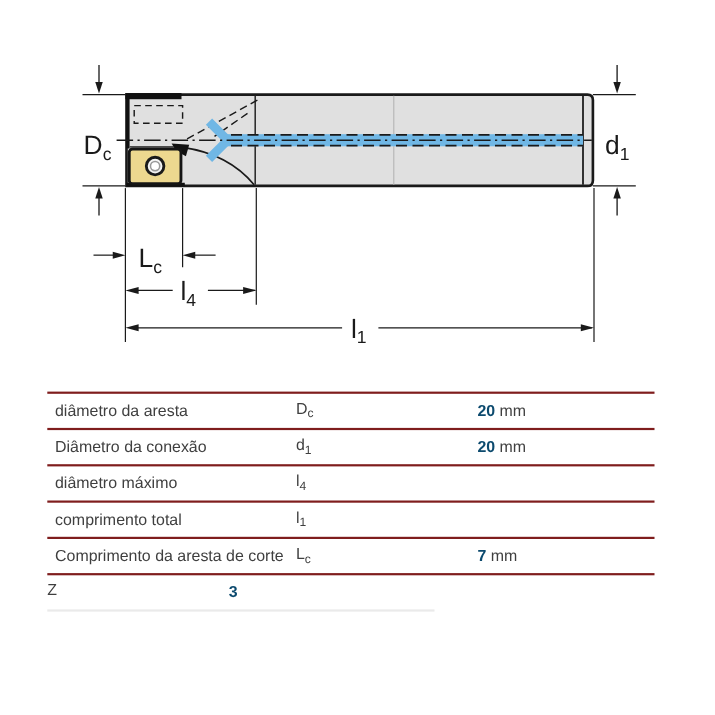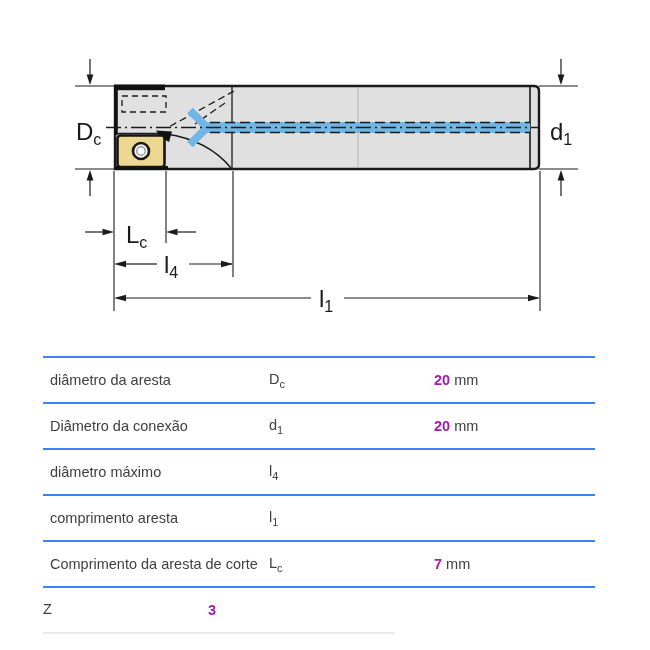--- a/index.html
+++ b/index.html
@@ -1,27 +1,27 @@
 <!DOCTYPE html>
 <html><head>
 <meta charset="utf-8">
 <style>
   html,body{margin:0;padding:0;background:#ffffff;}
   .canvas{position:relative;width:650px;height:650px;background:#ffffff;overflow:hidden;
           font-family:"Liberation Sans",sans-serif;}
   .diagram-wrap{position:absolute;left:0;top:0;width:650px;height:345px;}
   svg text{font-family:"Liberation Sans",sans-serif;}
   .spec-table{position:absolute;left:43px;top:356px;width:552px;color:#3f3f3f;font-size:14.5px;}
-  .spec-row{display:flex;align-items:center;height:46px;border-top:2px solid #3b82f6;box-sizing:border-box;}
+  .spec-row{display:flex;align-items:center;height:33px;border-top:2px solid #7f1d1d;box-sizing:border-box;}
   .cell{white-space:nowrap;}
   .cell.label{width:219px;padding-left:7px;}
   .cell.symbol{width:165px;}
   .cell.value{flex:1;}
   .sub{font-size:11px;vertical-align:-3.5px;}
-  .num{font-weight:bold;color:#a21caf;}
+  .num{font-weight:bold;color:#0c4a6e;}
   .unit{margin-left:4px;}
   .table-bottom-divider{width:352px;border-top:2px solid #eaeaea;height:0;}
 </style>
 </head>
 <body>
 
 <div class="canvas">
 
   <div class="diagram-wrap">
     <svg width="650" height="345" viewBox="0 0 650 345">
@@ -123,21 +123,21 @@
       <div class="cell symbol"><span>d</span><span class="sub">1</span></div>
       <div class="cell value"><span class="num">20</span><span class="unit">mm</span></div>
     </div>
 
     <div class="spec-row">
       <div class="cell label">diâmetro máximo</div>
       <div class="cell symbol"><span>l</span><span class="sub">4</span></div>
     </div>
 
     <div class="spec-row">
-      <div class="cell label">comprimento aresta</div>
+      <div class="cell label">comprimento total</div>
       <div class="cell symbol"><span>l</span><span class="sub">1</span></div>
     </div>
 
     <div class="spec-row">
       <div class="cell label">Comprimento da aresta de corte</div>
       <div class="cell symbol"><span>L</span><span class="sub">c</span></div>
       <div class="cell value"><span class="num">7</span><span class="unit">mm</span></div>
     </div>
 
     <div class="spec-row">

